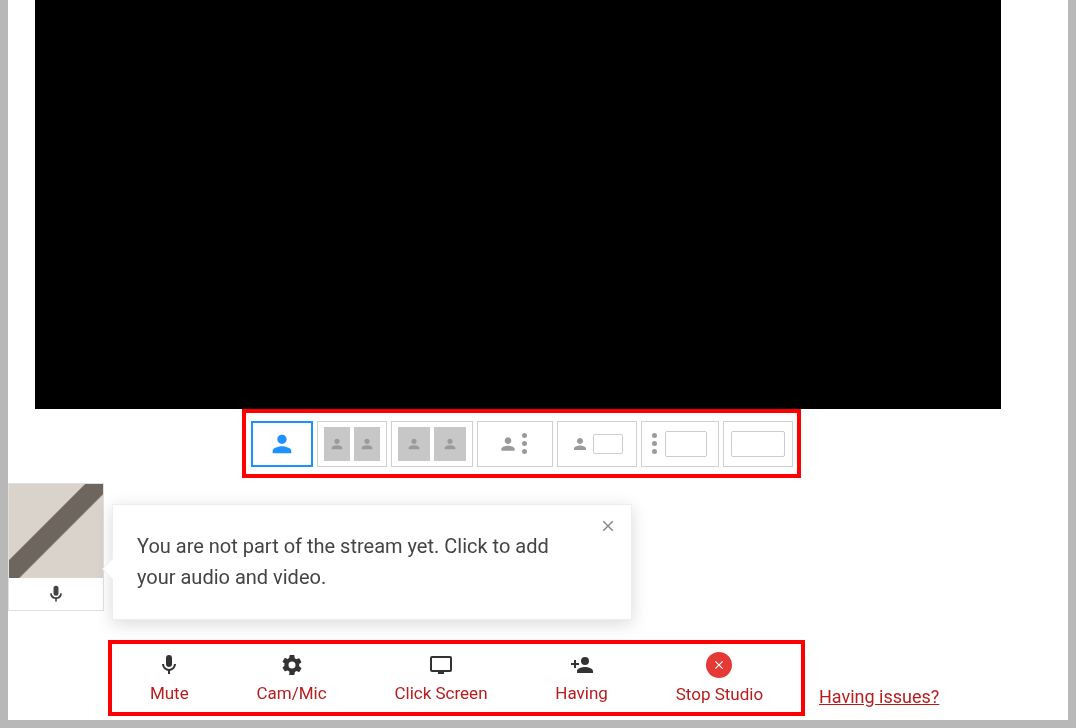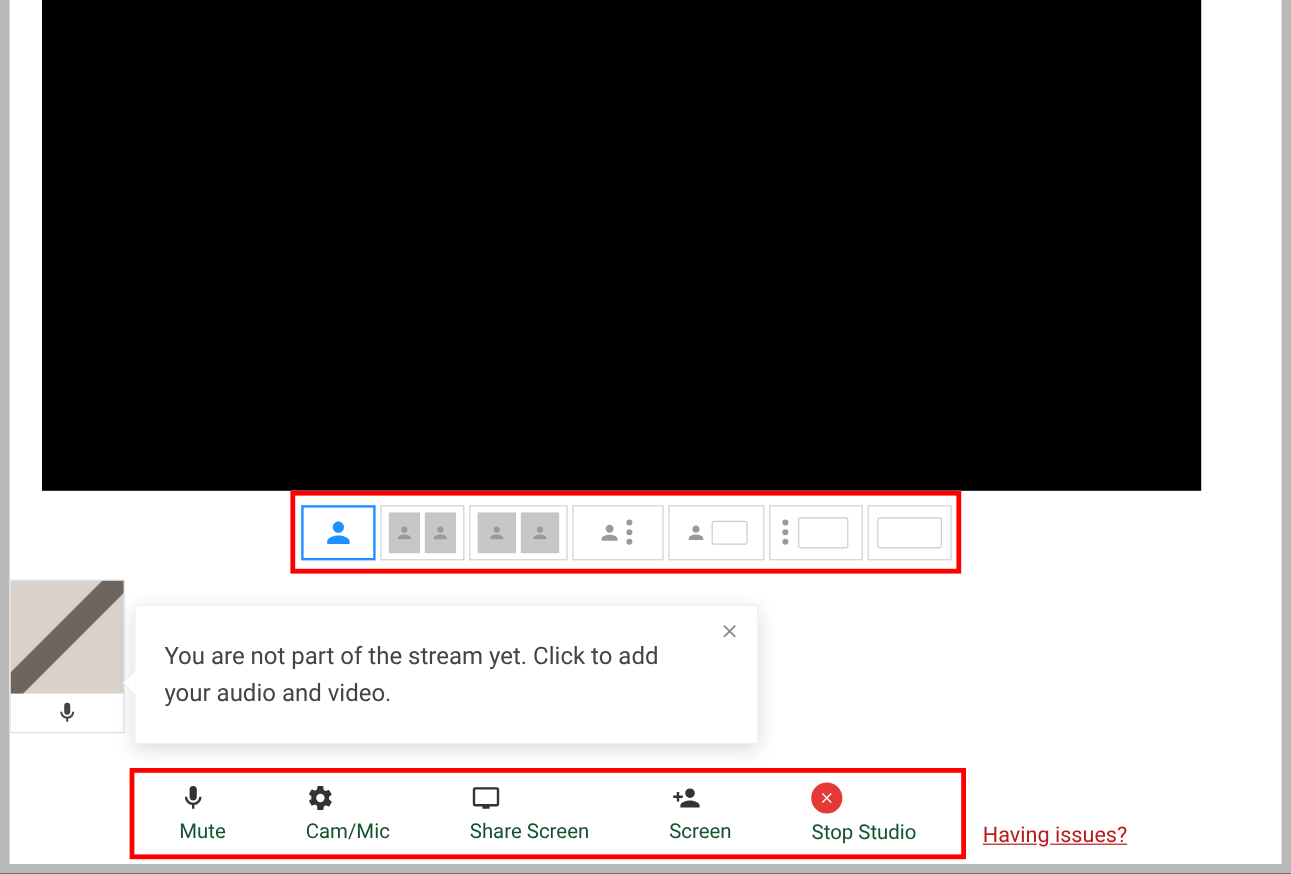--- a/index.html
+++ b/index.html
@@ -123,22 +123,22 @@
     width:697px;
     height:76px;
     border:4px solid #ff0000;
     background:#fff;
     display:flex;
     align-items:center;
     justify-content:space-around;
     padding:0 4px;
   }
   .ctrl {
-    display:flex; flex-direction:column; align-items:flex-start; gap:6px;
-    cursor:pointer; color:#14532d; font-size:17px;
+    display:flex; flex-direction:column; align-items:center; gap:6px;
+    cursor:pointer; color:#b91c1c; font-size:17px;
   }
   .ctrl svg { fill:#333; }
   .leave-circle {
     width:26px; height:26px; border-radius:50%;
     background:#e53935; display:flex; align-items:center; justify-content:center;
   }
   .leave-circle svg { fill:#fff; }
 
   .issues-link {
     position:absolute;
@@ -257,28 +257,28 @@
       <svg width="24" height="24" viewBox="0 0 24 24">
           <path d="M19.14 12.94a7.07 7.07 0 0 0 .05-.94 7.07 7.07 0 0 0-.05-.94l2.03-1.58a.5.5 0 0 0 .12-.64l-1.92-3.32a.5.5 0 0 0-.61-.22l-2.39.96a7.03 7.03 0 0 0-1.62-.94l-.36-2.54A.5.5 0 0 0 14 2h-4a.5.5 0 0 0-.49.42l-.36 2.54c-.58.24-1.12.55-1.62.94l-2.39-.96a.5.5 0 0 0-.61.22L2.61 8.48a.5.5 0 0 0 .12.64l2.03 1.58c-.3.06-.5.63-.5.94s.2.64.5.94L2.73 14.16a.5.5 0 0 0-.12.64l1.92 3.32c.14.24.43.34.61.22l2.39-.96c.5.39 1.04.7 1.62.94l.36 2.54A.5.5 0 0 0 10 22h4a.5.5 0 0 0 .49-.42l.36-2.54c.58-.24 1.12-.55 1.62-.94l2.39.96c.18.12.47.02.61-.22l1.92-3.32a.5.5 0 0 0-.12-.64l-2.03-1.58zM12 15.5A3.5 3.5 0 1 1 15.5 12 3.5 3.5 0 0 1 12 15.5z"></path>
         </svg>
       <span>Cam/Mic</span>
     </div>
 
     <div class="ctrl">
       <svg width="28" height="24" viewBox="0 0 24 24">
           <path d="M21 3H3a2 2 0 0 0-2 2v12a2 2 0 0 0 2 2h6v2h6v-2h6a2 2 0 0 0 2-2V5a2 2 0 0 0-2-2zm0 14H3V5h18v12z"></path>
         </svg>
-      <span>Share Screen</span>
+      <span>Click Screen</span>
     </div>
 
     <div class="ctrl">
       <svg width="28" height="24" viewBox="0 0 24 24">
           <path d="M15 12a4 4 0 1 0-4-4 4 4 0 0 0 4 4zm-9-2V7H4v3H1v2h3v3h2v-3h3v-2H6zm9 4c-2.67 0-8 1.34-8 4v2h16v-2c0-2.66-5.33-4-8-4z"></path>
         </svg>
-      <span>Screen</span>
+      <span>Having</span>
     </div>
 
     <div class="ctrl">
       <div class="leave-circle">
         <svg width="14" height="14" viewBox="0 0 24 24">
             <path d="M19 6.41 17.59 5 12 10.59 6.41 5 5 6.41 10.59 12 5 17.59 6.41 19 12 13.41 17.59 19 19 17.59 13.41 12z"></path>
           </svg>
       </div>
       <span>Stop Studio</span>
     </div>

